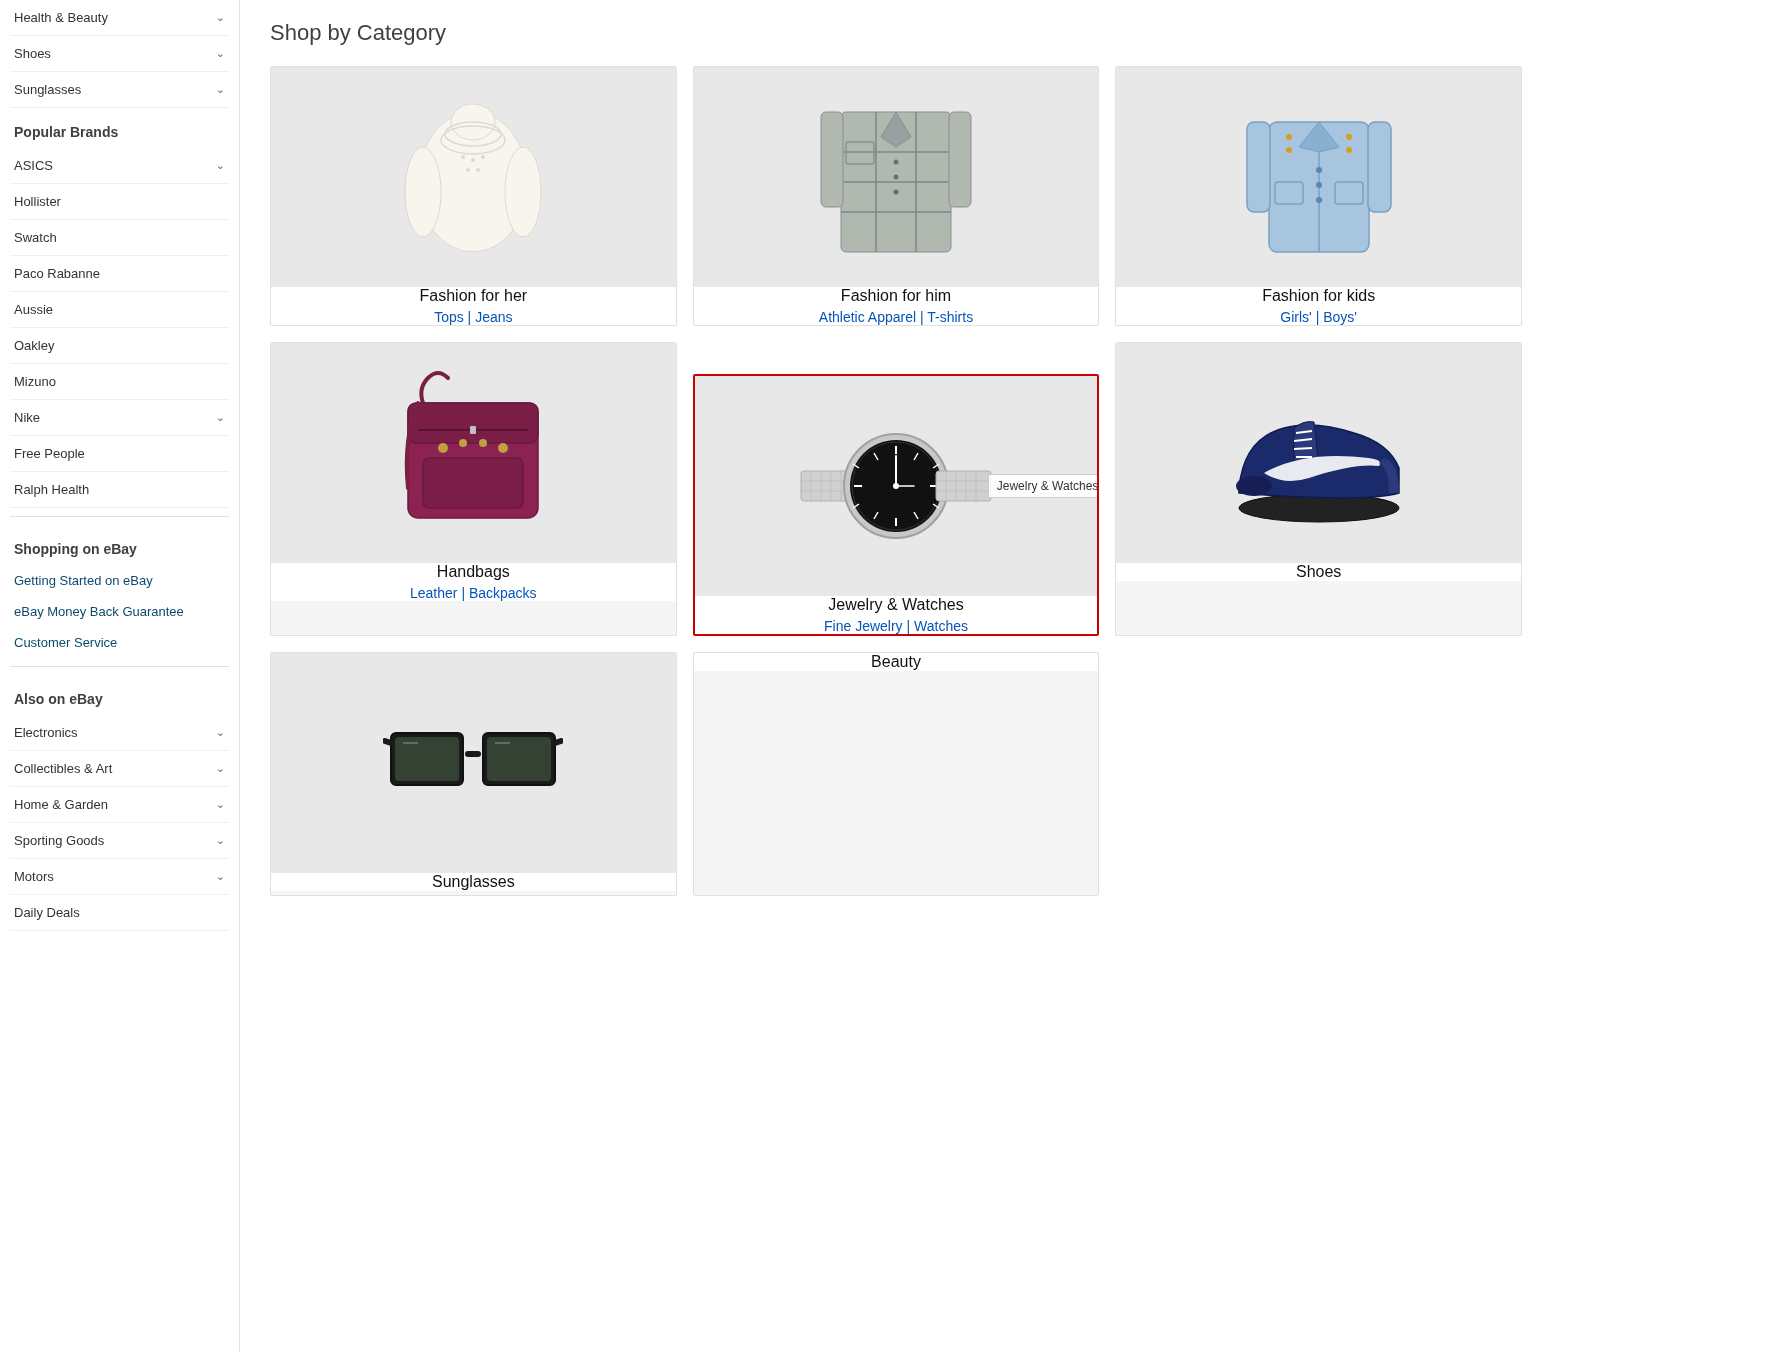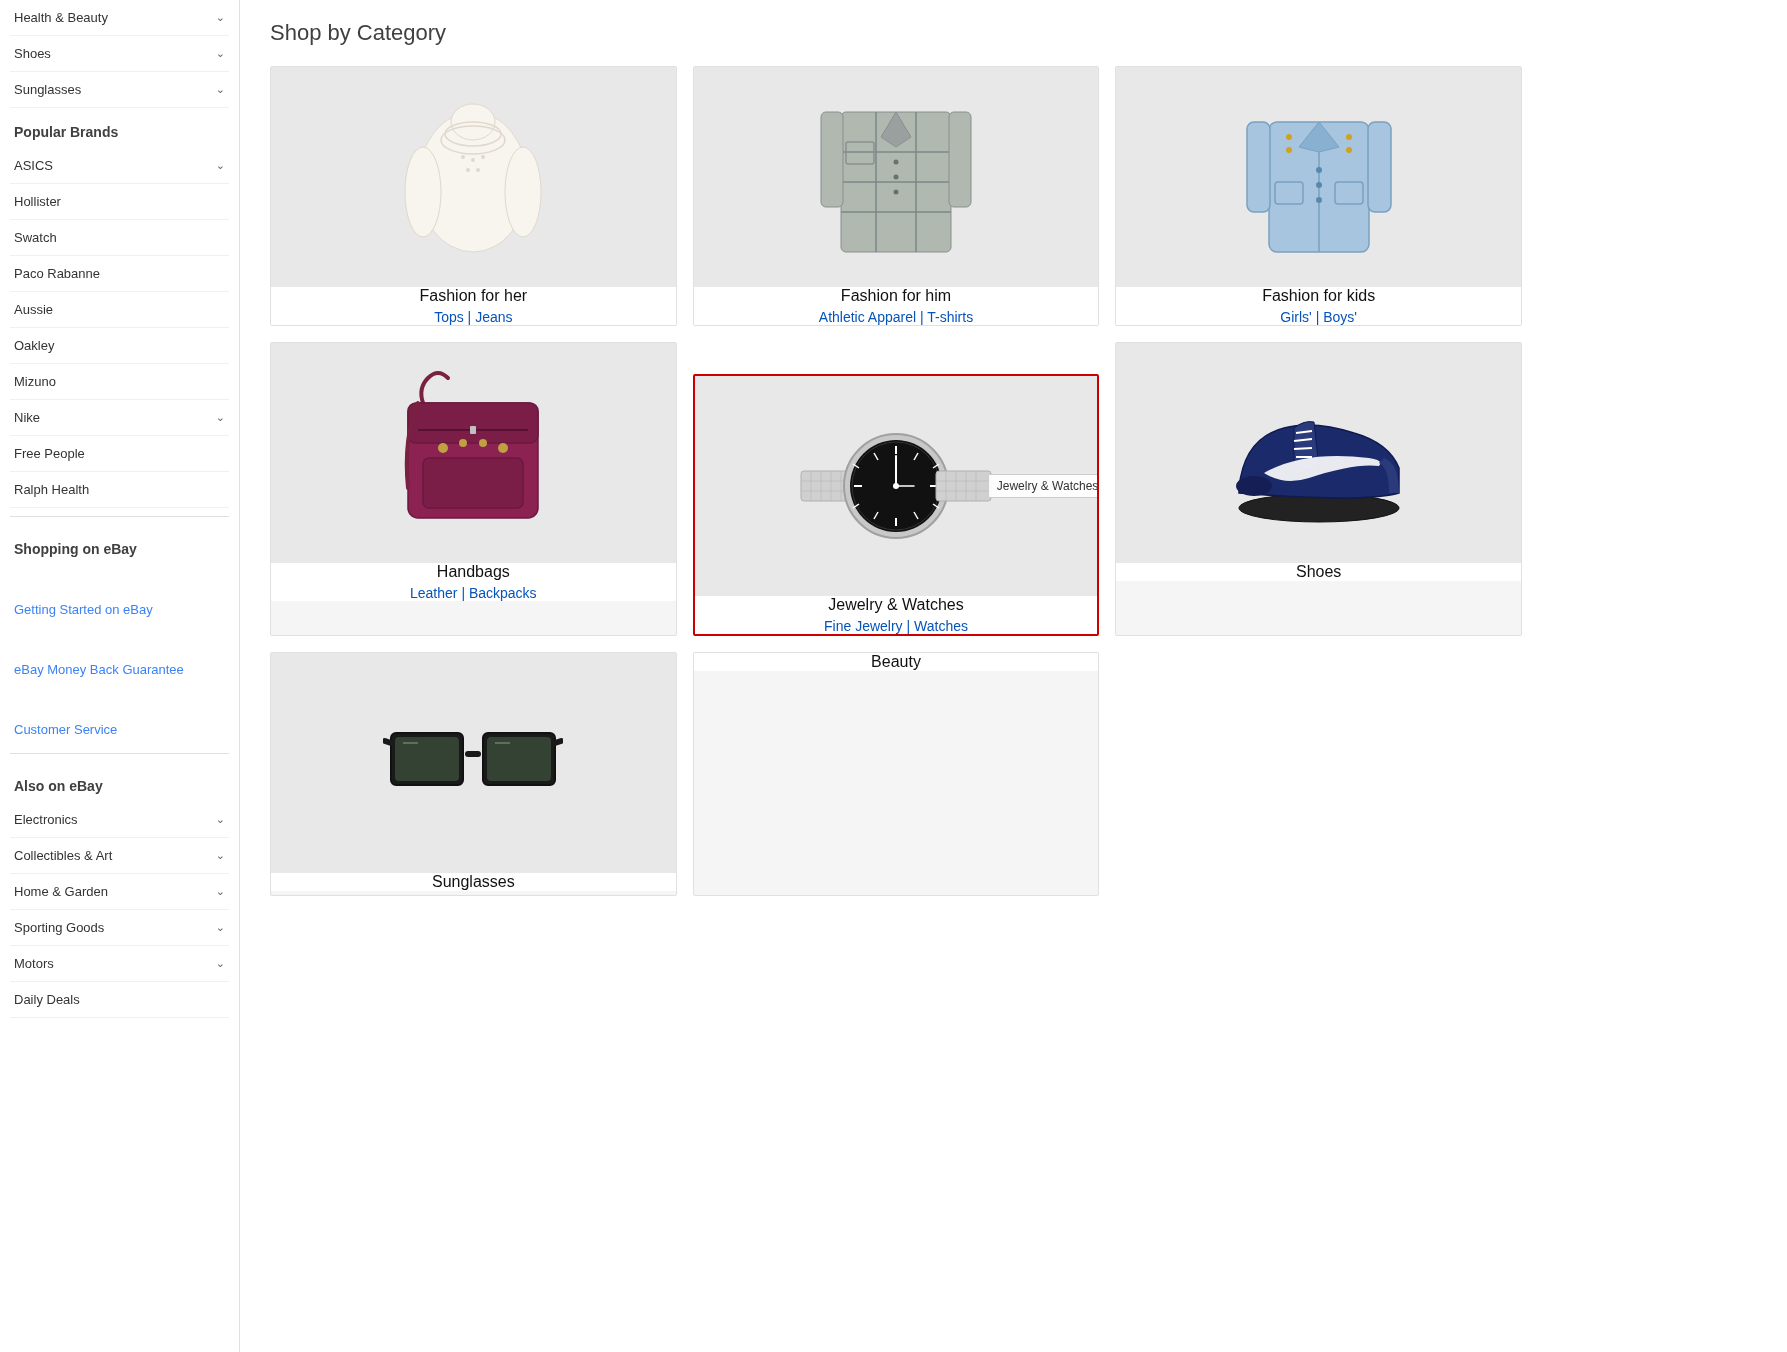--- a/index.html
+++ b/index.html
@@ -28,23 +28,22 @@
     .sidebar-section-title {
       font-weight: bold;
       font-size: 14px;
       padding: 16px 4px 8px 4px;
       color: #404040;
     }
 
     .sidebar-link {
       padding: 8px 4px;
       cursor: pointer;
-      color: #3b82f6;
+      color: #0c4a6e;
       display: block;
-      margin-top: 29px;
     }
 
     .chevron {
       font-size: 11px;
       color: #666;
     }
 
     
     .main {
       flex: 1;

